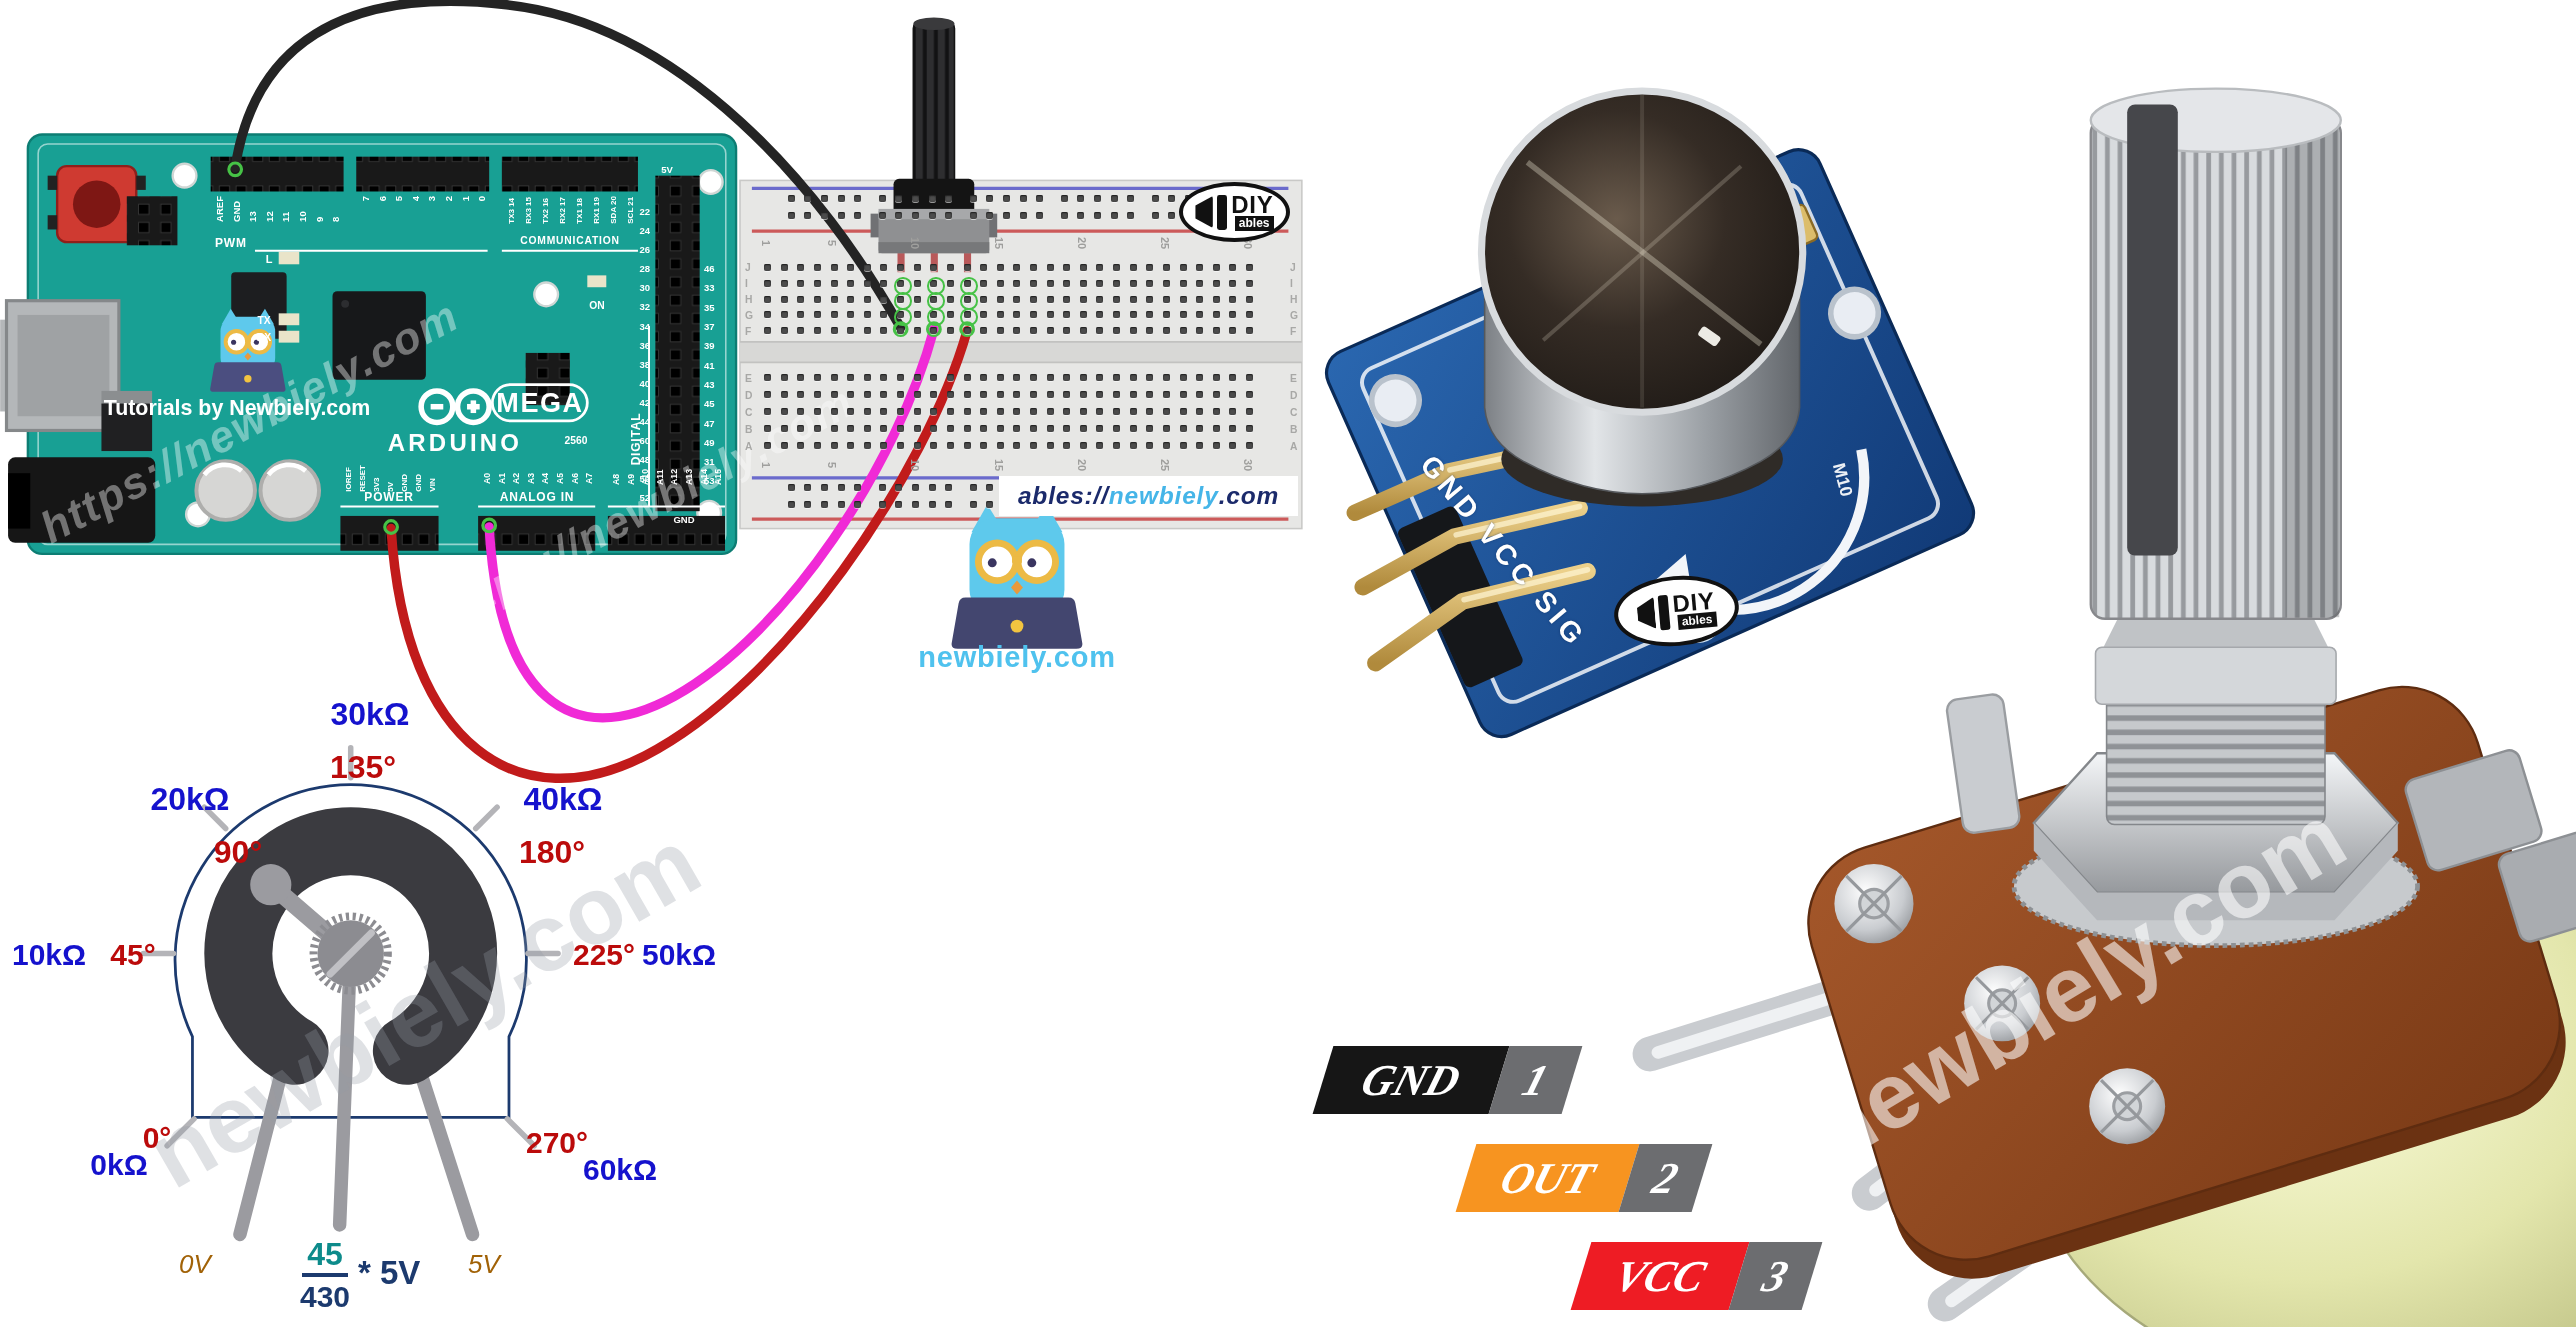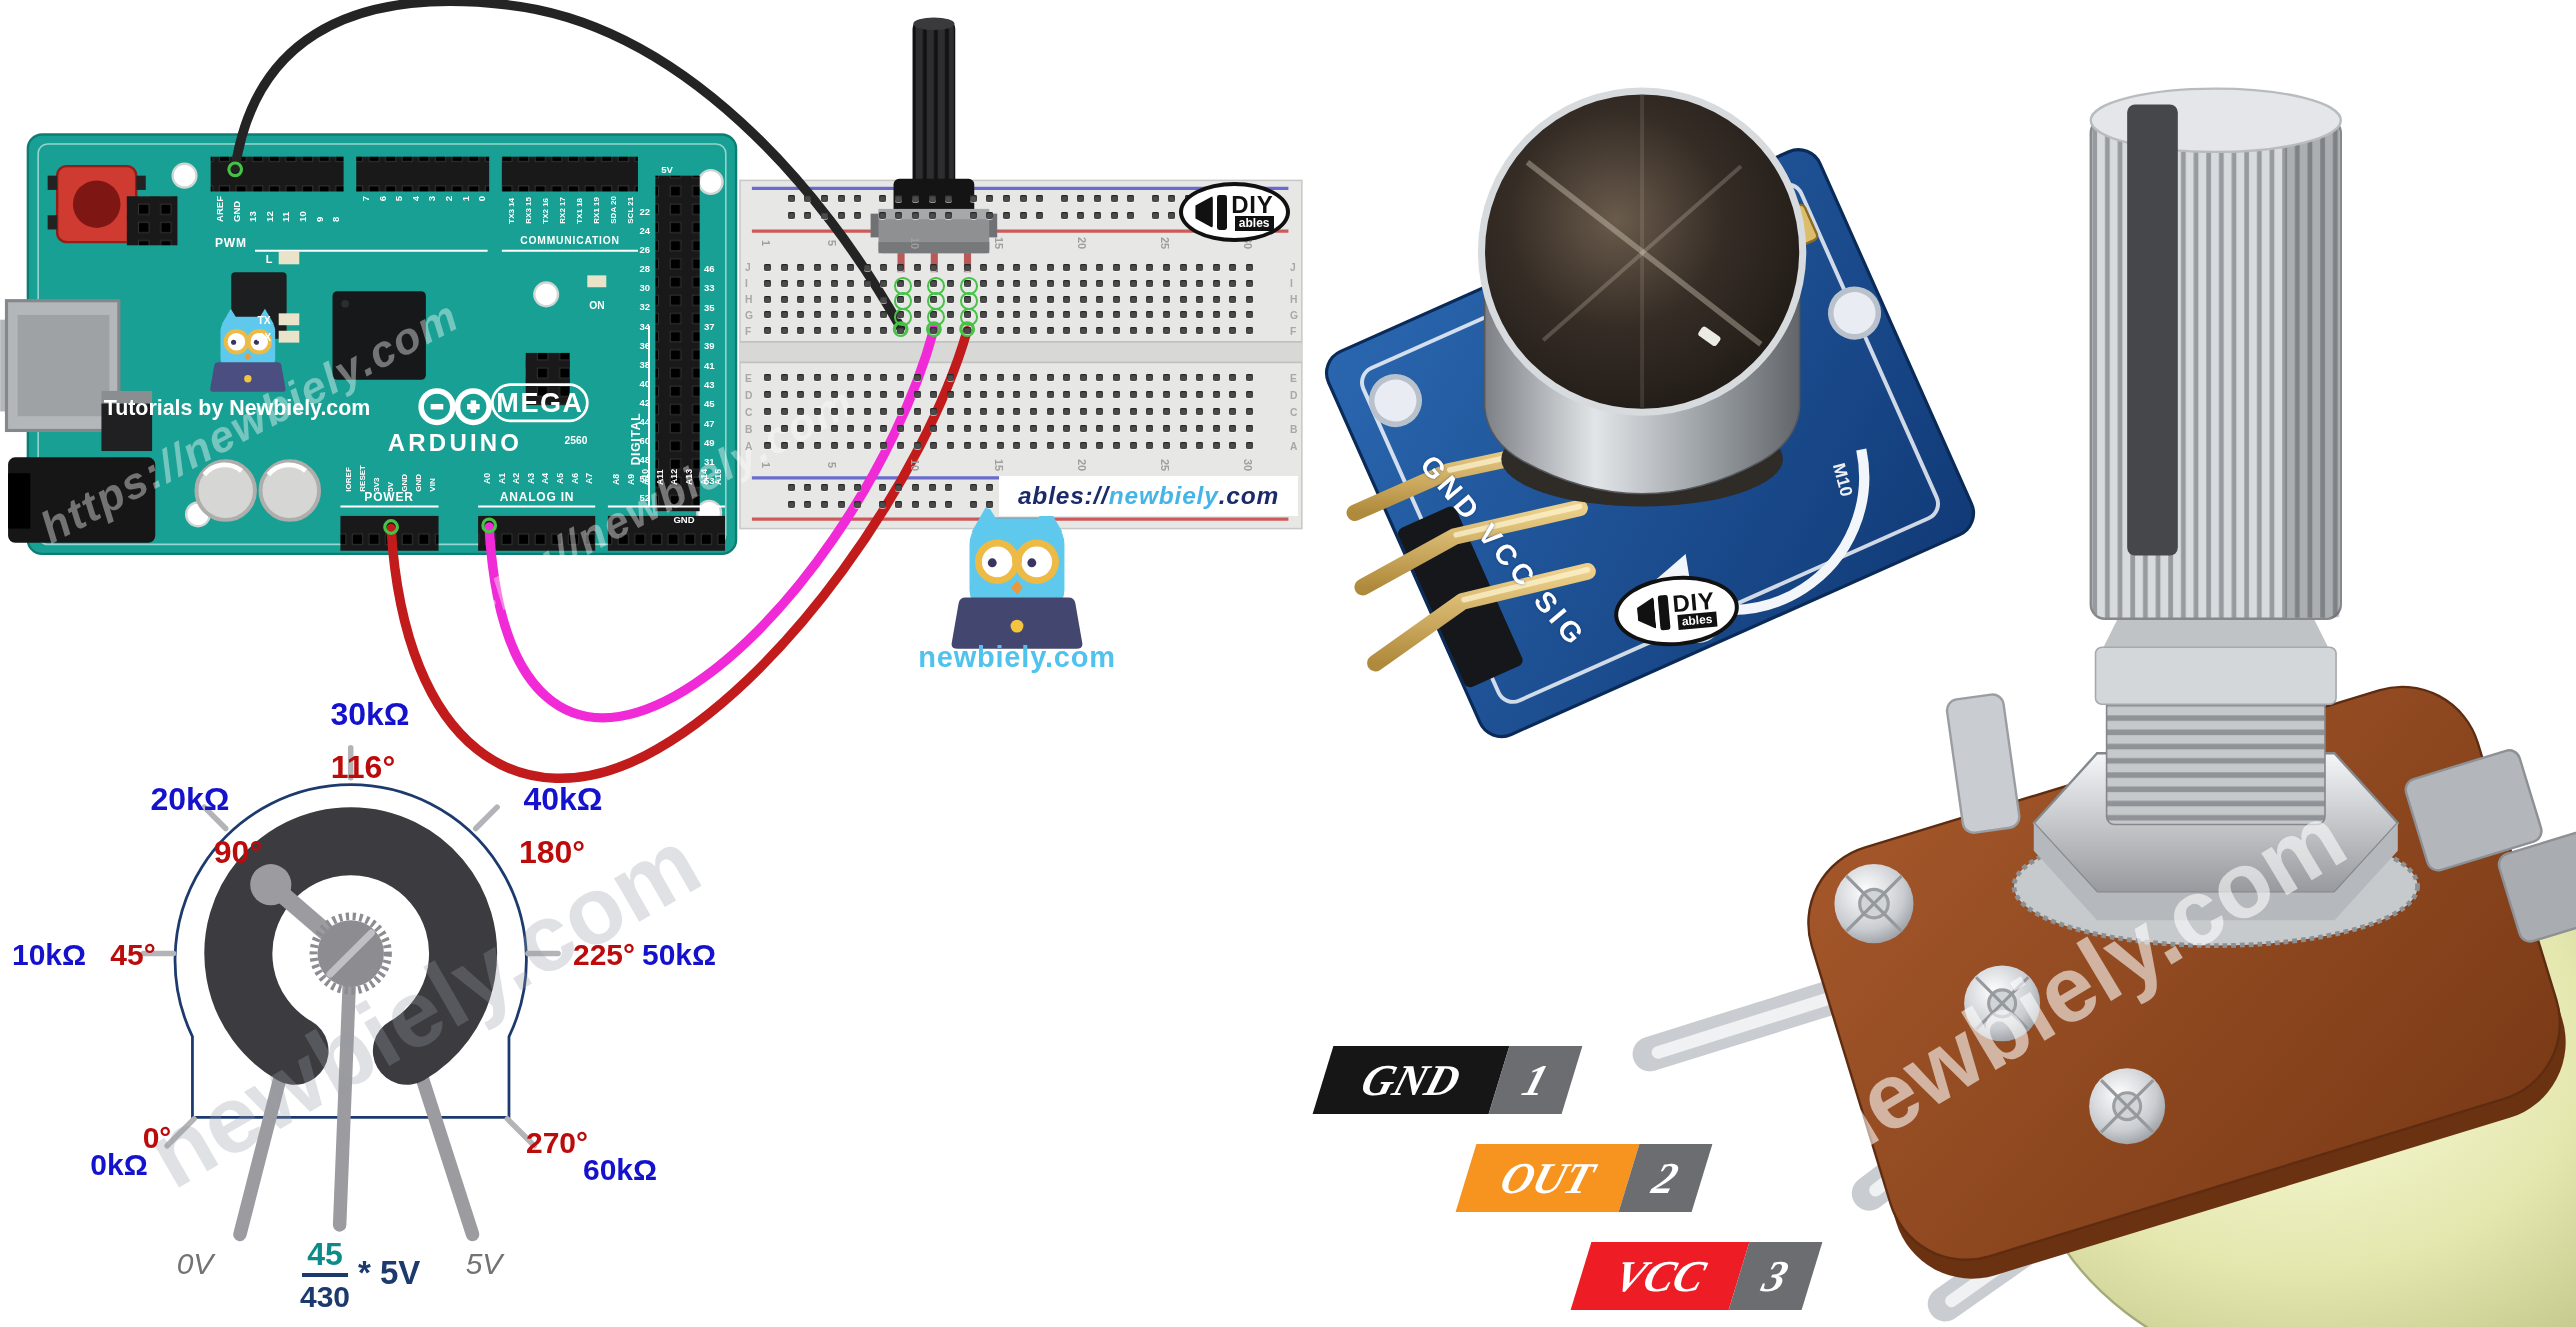--- a/index.html
+++ b/index.html
@@ -58,21 +58,21 @@
   .diy .d1{font-weight:800;font-size:24px;color:#111;line-height:22px;letter-spacing:0.8px;}
   .diy .d2{background:#111;color:#fff;font-weight:700;font-size:12px;line-height:15px;
     padding:0 4px;align-self:flex-end;}
 
   
   .site{color:#4fc2ee;font-weight:700;font-size:29px;letter-spacing:0.8px;}
 
   
   .res{color:#1512cd;font-weight:700;font-size:32px;}
   .deg{color:#bb0b0b;font-weight:700;font-size:32px;}
-  .volt{color:#737373;font-style:italic;font-size:30px;font-weight:500;}
+  .volt{color:#a16207;font-style:italic;font-size:26px;font-weight:500;}
   .frac-num{color:#0d8b8b;font-weight:700;font-size:32px;}
   .frac-den{color:#1c3a6e;font-weight:700;font-size:30px;}
   .frac-bar{background:#1c3a6e;height:4px;width:46px;}
   .frac-mul{color:#1c3a6e;font-weight:700;font-size:33px;}
   .dial-wm{color:rgba(150,155,165,.30);font-weight:700;font-size:95px;
     transform-origin:left center;transform:rotate(-30deg);}
 
   
   .silk{color:#fff;font-weight:700;font-size:28.5px;letter-spacing:4.7px;
     transform-origin:left center;transform:rotate(50deg);text-shadow:0 0 2.4px rgba(10,40,90,.6);}
@@ -994,21 +994,21 @@
   <span class="col">
         <span class="d1">DIY</span>
         <span class="d2">ables</span>
       </span>
 </div>
 
 <div class="abs txt site c" style="left:1017px;top:657px;">newbiely.com</div>
 
 <div class="abs txt dial-wm" style="left:157px;top:1108px;">newbiely.com</div>
 <div class="abs txt res c" style="left:370px;top:714px;">30kΩ</div>
-<div class="abs txt deg c" style="left:363px;top:767px;">116°</div>
+<div class="abs txt deg c" style="left:363px;top:767px;">135°</div>
 <div class="abs txt res c" style="left:190px;top:799px;">20kΩ</div>
 <div class="abs txt deg c" style="left:238px;top:852px;">90°</div>
 <div class="abs txt res c" style="left:563px;top:799px;">40kΩ</div>
 <div class="abs txt deg c" style="left:552px;top:852px;">180°</div>
 <div class="abs txt res c" style="left:49px;top:955px;font-size:30px;">10kΩ</div>
 <div class="abs txt deg c" style="left:133px;top:955px;font-size:30px;">45°</div>
 <div class="abs txt deg c" style="left:604px;top:955px;font-size:30px;">225°</div>
 <div class="abs txt res c" style="left:679px;top:955px;font-size:30px;">50kΩ</div>
 <div class="abs txt deg c" style="left:157px;top:1138px;font-size:30px;">0°</div>
 <div class="abs txt res c" style="left:119px;top:1165px;font-size:30px;">0kΩ</div>

